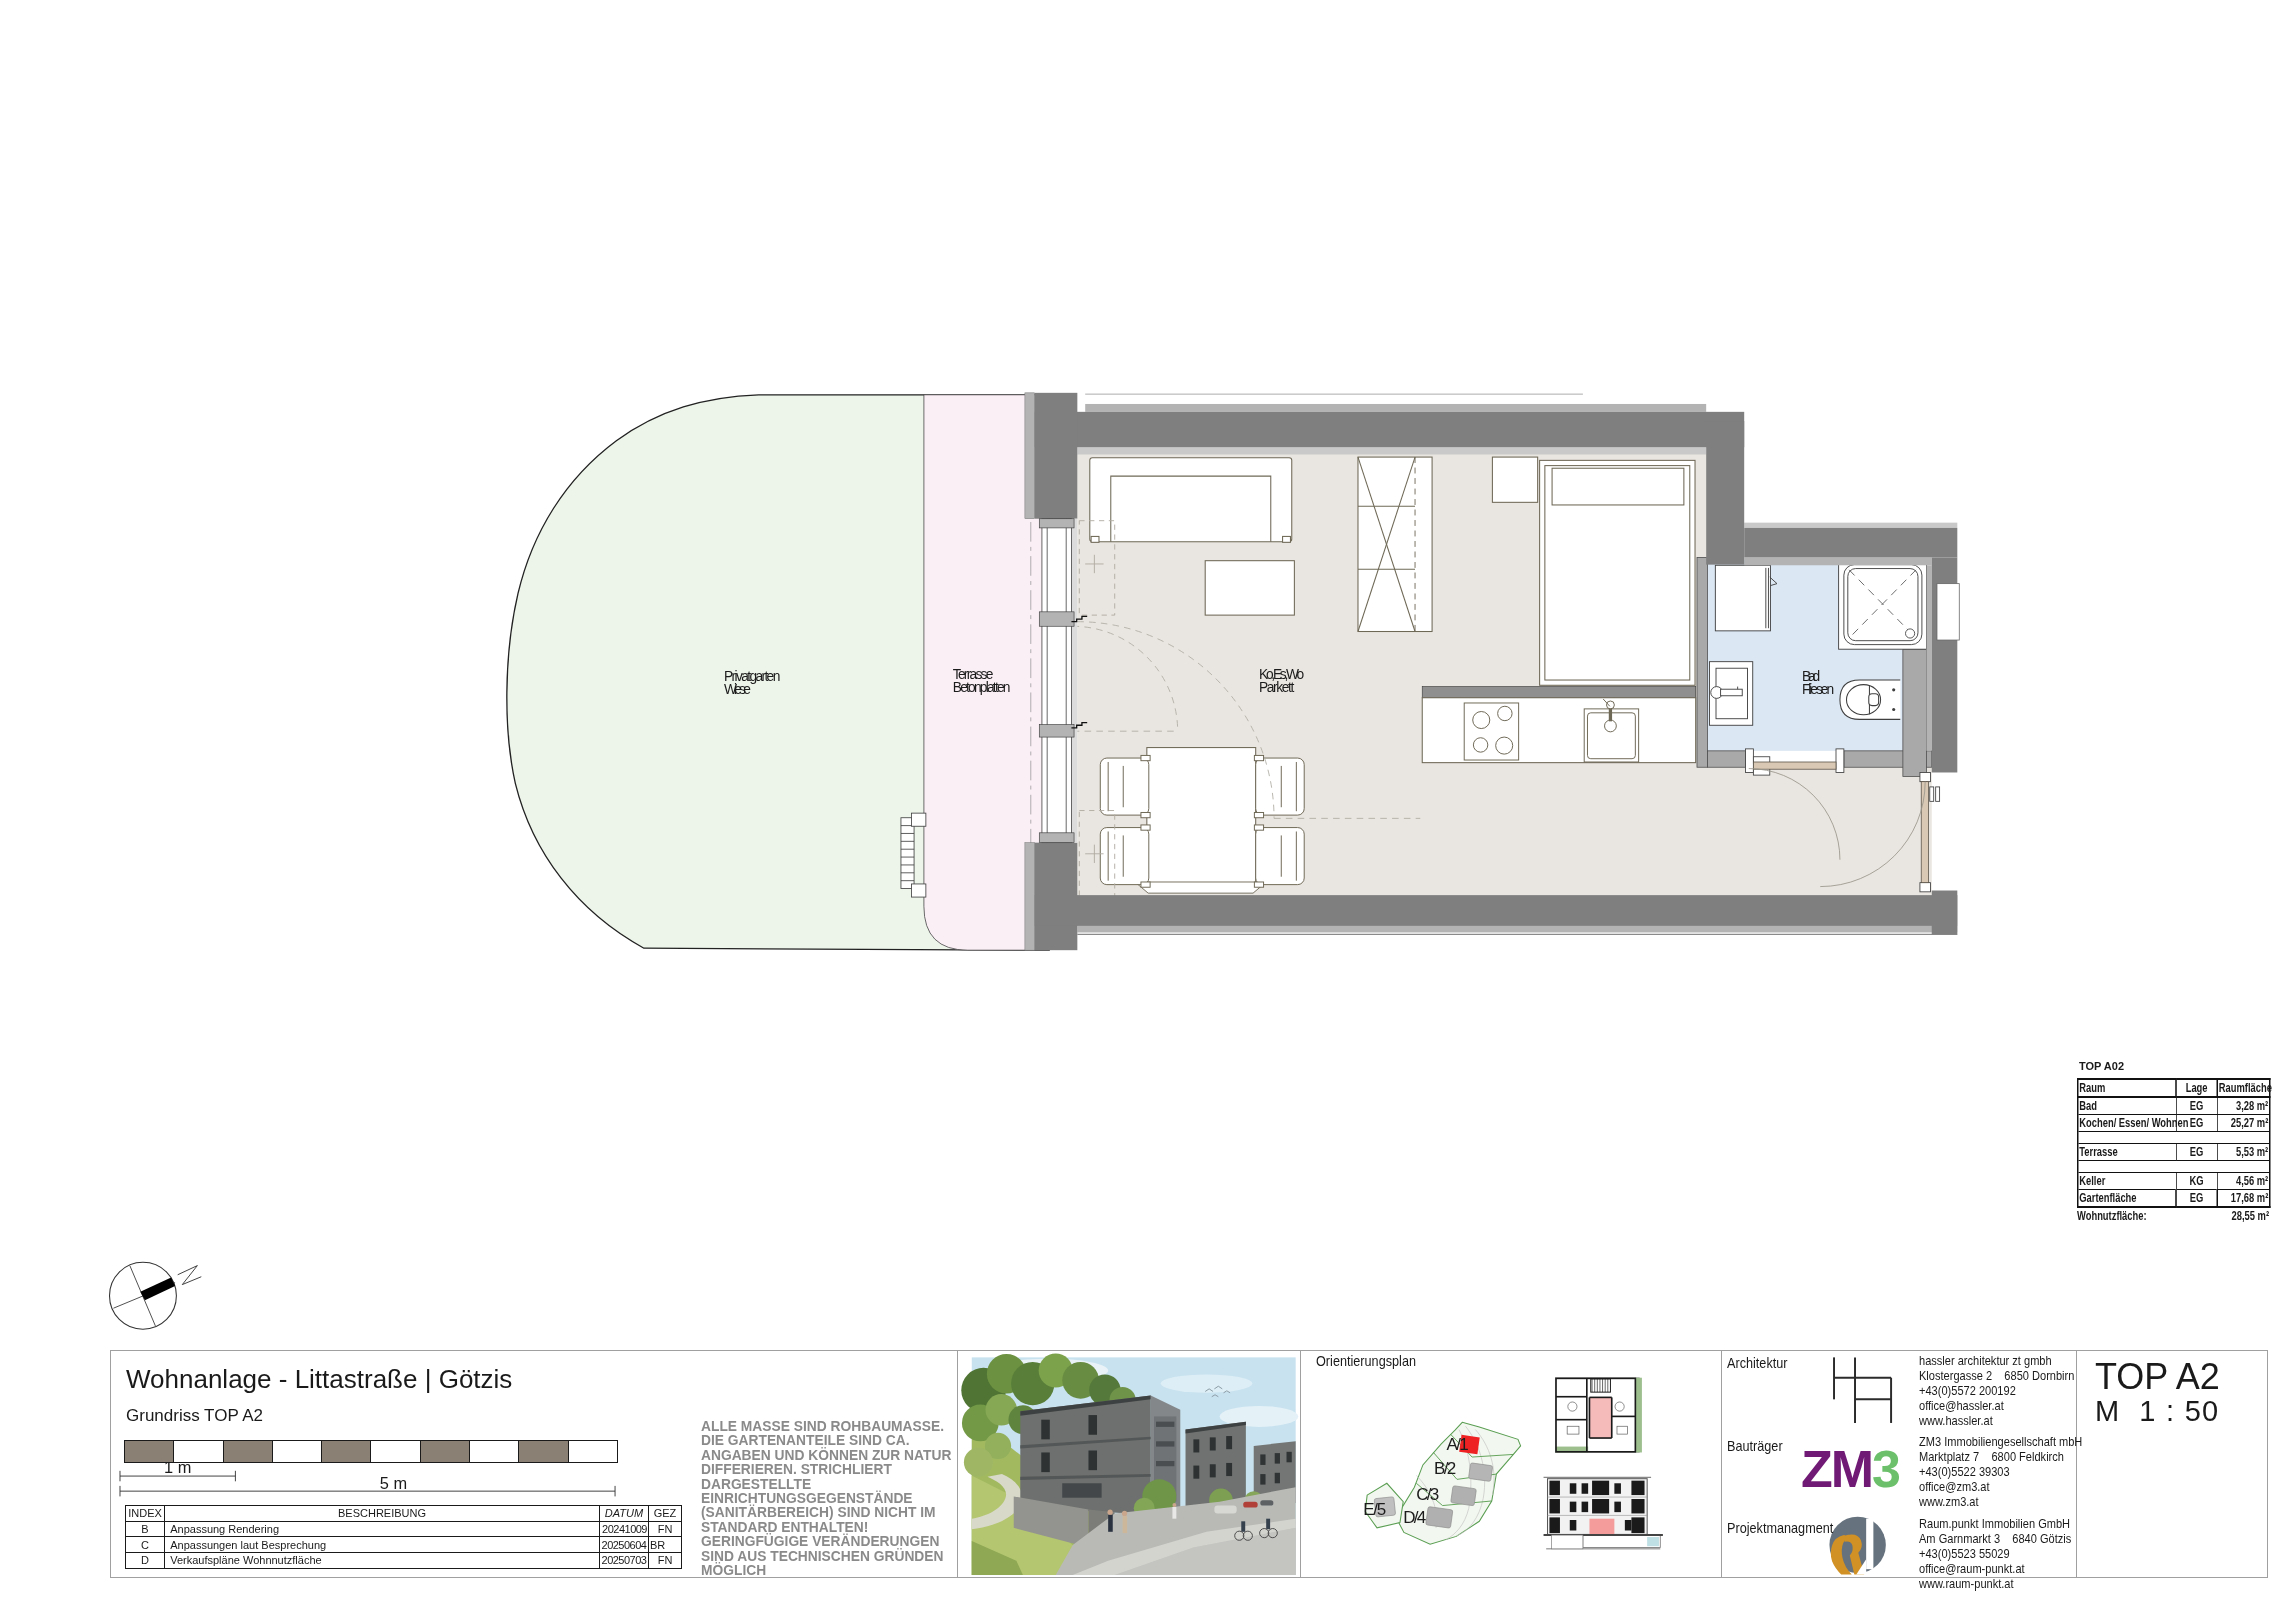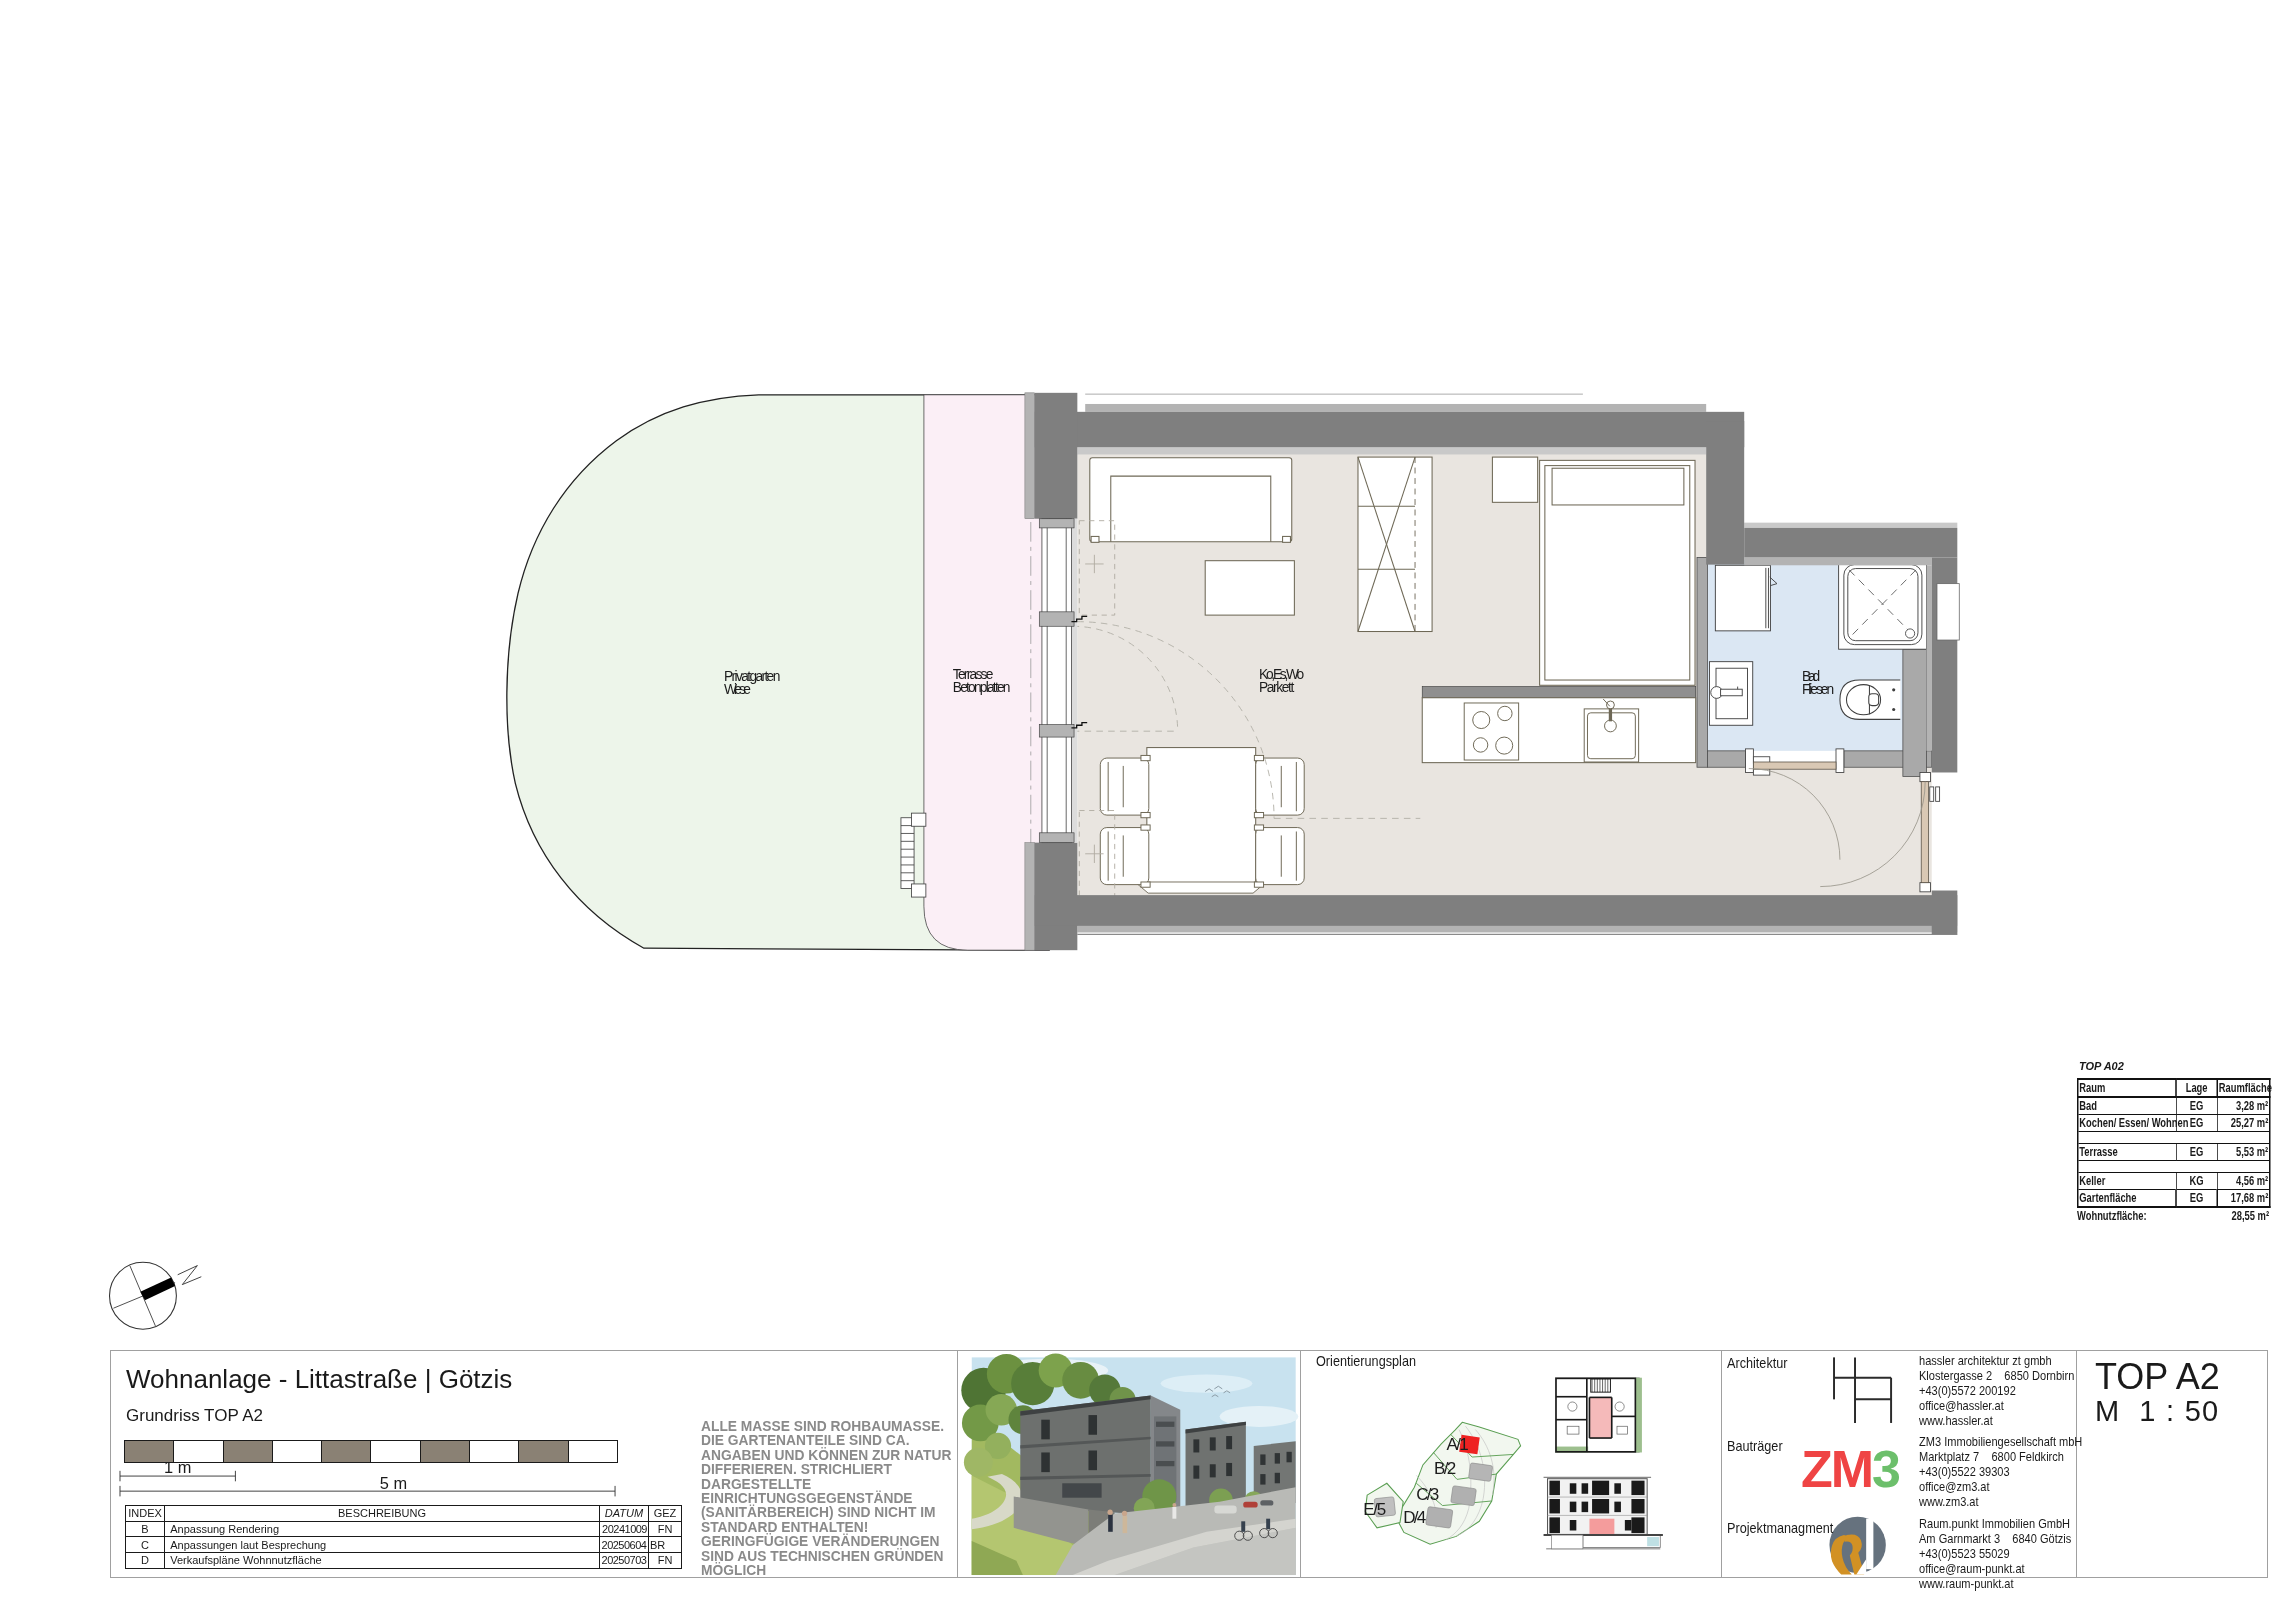--- a/index.html
+++ b/index.html
@@ -542,30 +542,30 @@
 STANDARD ENTHALTEN!<br>
 GERINGFÜGIGE VERÄNDERUNGEN<br>
 SIND AUS TECHNISCHEN GRÜNDEN<br>
 MÖGLICH
 </div>
 <div class="abs" style="left:1316px;top:1353px;font-size:14.4px;transform:scaleX(0.88);transform-origin:left top;">Orientierungsplan</div>
 <div class="abs" style="left:1727px;top:1355px;font-size:14.4px;transform:scaleX(0.88);transform-origin:left top;">Architektur</div>
 <div class="abs" style="left:1727px;top:1438px;font-size:14.4px;transform:scaleX(0.88);transform-origin:left top;">Bauträger</div>
 <div class="abs" style="left:1727px;top:1520px;font-size:14.4px;transform:scaleX(0.88);transform-origin:left top;">Projektmanagment</div>
 
-<div class="abs" style="left:1801px;top:1443px;font-size:52px;font-weight:900;letter-spacing:-2px;line-height:1;"><span style="color:#ef4444;">ZM</span><span style="color:#6cbf6b;">3</span></div>
+<div class="abs" style="left:1801px;top:1443px;font-size:52px;font-weight:900;letter-spacing:-2px;line-height:1;"><span style="color:#701a75;">ZM</span><span style="color:#6cbf6b;">3</span></div>
 
 <div class="abs" style="left:1919px;top:1353px;font-size:13px;line-height:15px;transform:scaleX(0.85);transform-origin:left top;white-space:nowrap;">hassler architektur zt gmbh<br>Klostergasse 2&nbsp;&nbsp;&nbsp;&nbsp;6850 Dornbirn<br>+43(0)5572 200192<br>office@hassler.at<br>www.hassler.at</div>
 <div class="abs" style="left:1919px;top:1434px;font-size:13px;line-height:15px;transform:scaleX(0.85);transform-origin:left top;white-space:nowrap;">ZM3 Immobiliengesellschaft mbH<br>Marktplatz 7&nbsp;&nbsp;&nbsp;&nbsp;6800 Feldkirch<br>+43(0)5522 39303<br>office@zm3.at<br>www.zm3.at</div>
 <div class="abs" style="left:1919px;top:1516px;font-size:13px;line-height:15px;transform:scaleX(0.85);transform-origin:left top;white-space:nowrap;">Raum.punkt Immobilien GmbH<br>Am Garnmarkt 3&nbsp;&nbsp;&nbsp;&nbsp;6840 Götzis<br>+43(0)5523 55029<br>office@raum-punkt.at<br>www.raum-punkt.at</div>
 
 <div class="abs" style="left:2095px;top:1359px;font-size:36px;line-height:1;">TOP A2</div>
 <div class="abs" style="left:2095px;top:1397px;font-size:29px;line-height:1;letter-spacing:1.3px;">M&nbsp;&nbsp;1&nbsp;:&nbsp;50</div>
 
-<div class="abs" style="left:2079px;top:1060px;font-size:11px;font-weight:bold;font-style:italic;">TOP A02</div>
+<div class="abs" style="left:2079px;top:1060px;font-size:11px;font-weight:bold;">TOP A02</div>
 <div class="abs" style="left:2077px;top:1078px;width:256px;transform:scaleX(0.75);transform-origin:left top;">
 <table style="width:256px;table-layout:fixed;font-size:12.5px;font-weight:bold;white-space:nowrap;">
 <colgroup>
           <col style="width:131px">
           <col style="width:55px">
           <col style="width:70px">
         </colgroup>
 <tbody>
           <tr style="height:11.8px;">
             <td style="border:2px solid #111;">Raum</td>

